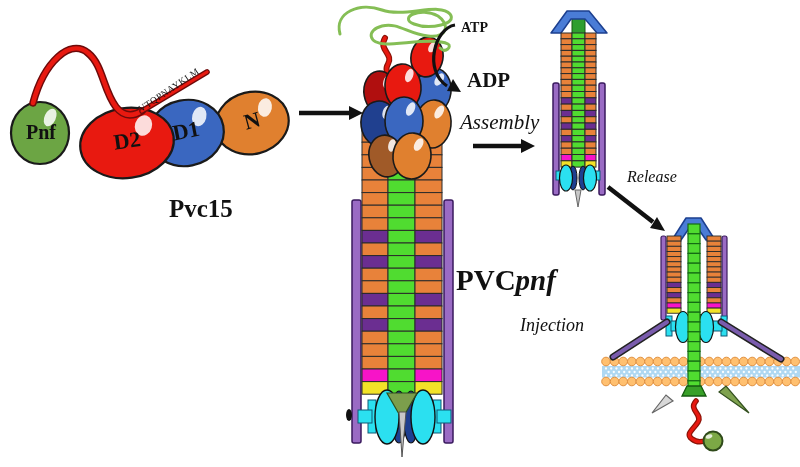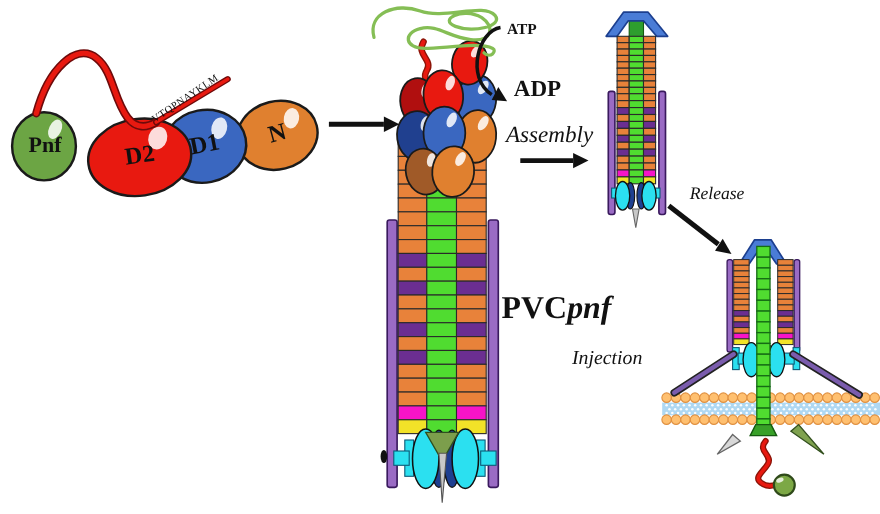--- a/index.html
+++ b/index.html
@@ -496,20 +496,21 @@
         <polygon points="461,92 447,91 453,79" fill="#111"></polygon>
       </g>
     </g>
   </svg>
 
   <div class="lbl b" style="left:20px;top:122px;width:42px;text-align:center;font-size:20px;">Pnf</div>
   <div class="lbl b" style="left:103px;top:130px;width:48px;text-align:center;font-size:22px;transform:rotate(-8deg);">D2</div>
   <div class="lbl b" style="left:162px;top:120px;width:48px;text-align:center;font-size:22px;transform:rotate(-11deg);">D1</div>
   <div class="lbl b" style="left:237px;top:110px;width:30px;text-align:center;font-size:22px;transform:rotate(-15deg);">N</div>
   <div class="lbl" style="left:134px;top:86px;font-size:9.5px;letter-spacing:0.5px;transform:rotate(-34deg);">VTQPNAYKLM</div>
+  <div class="lbl b" style="left:169px;top:196px;font-size:25px;">Pvc15</div>
 
   <div class="lbl b" style="left:461px;top:21px;font-size:14px;">ATP</div>
   <div class="lbl b" style="left:467px;top:58px;font-size:21px;margin-top:12px;">ADP</div>
   <div class="lbl i" style="left:460px;top:112px;font-size:21px;">Assembly</div>
 
   <div class="lbl b" style="left:456px;top:266px;font-size:29px;">
     <span>PVC</span><span class="i">pnf</span>
   </div>
 
   <div class="lbl i" style="left:627px;top:169px;font-size:16px;">Release</div>

